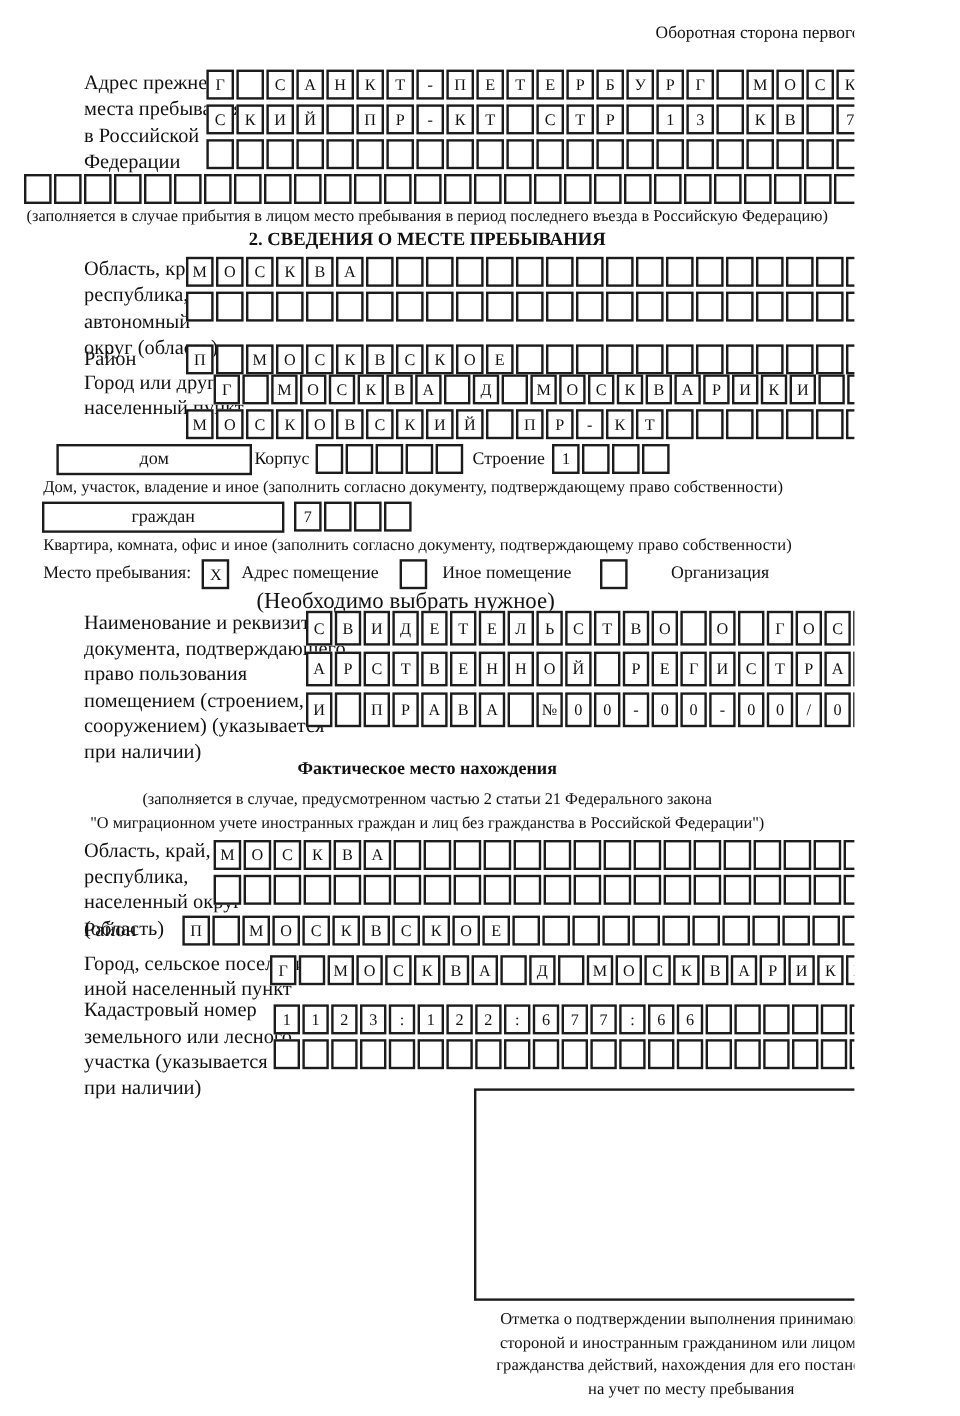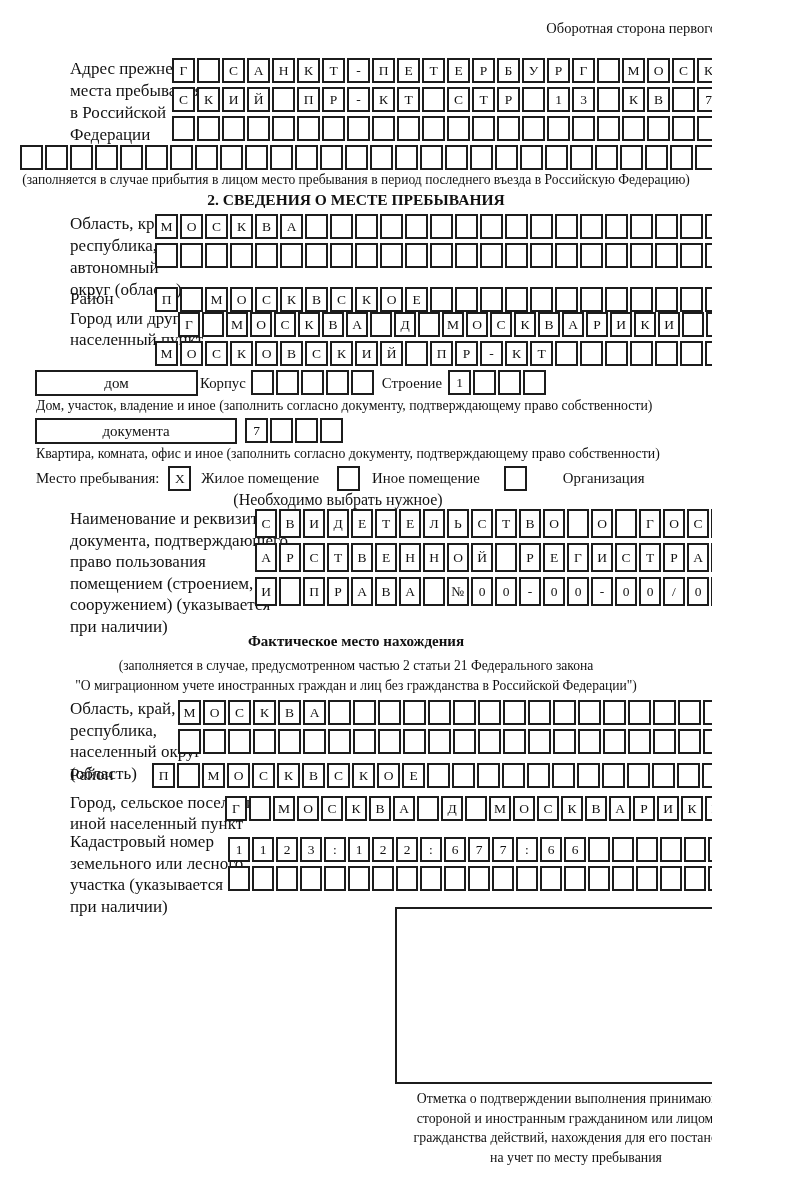--- a/index.html
+++ b/index.html
@@ -59,44 +59,44 @@
   <div class="abs boxrow" style="left:155px;top:287px;"><span class="cb">П</span><span class="cb"></span><span class="cb">М</span><span class="cb">О</span><span class="cb">С</span><span class="cb">К</span><span class="cb">В</span><span class="cb">С</span><span class="cb">К</span><span class="cb">О</span><span class="cb">Е</span><span class="cb"></span><span class="cb"></span><span class="cb"></span><span class="cb"></span><span class="cb"></span><span class="cb"></span><span class="cb"></span><span class="cb"></span><span class="cb"></span><span class="cb"></span><span class="cb"></span><span class="cb"></span><span class="cb"></span></div>
 
   <div class="abs lbl" style="left:70px;top:308px;line-height:21px;">Город или другой
 населенный пункт</div>
   <div class="abs boxrow" style="left:178px;top:312px;"><span class="cb cb24">Г</span><span class="cb cb24"></span><span class="cb cb24">М</span><span class="cb cb24">О</span><span class="cb cb24">С</span><span class="cb cb24">К</span><span class="cb cb24">В</span><span class="cb cb24">А</span><span class="cb cb24"></span><span class="cb cb24">Д</span><span class="cb cb24"></span><span class="cb cb24">М</span><span class="cb cb24">О</span><span class="cb cb24">С</span><span class="cb cb24">К</span><span class="cb cb24">В</span><span class="cb cb24">А</span><span class="cb cb24">Р</span><span class="cb cb24">И</span><span class="cb cb24">К</span><span class="cb cb24">И</span><span class="cb cb24"></span><span class="cb cb24"></span><span class="cb cb24"></span></div>
 
   <div class="abs lbl" style="left:70px;top:342px;margin-top:34px;">Улица</div>
   <div class="abs boxrow" style="left:155px;top:341px;"><span class="cb">М</span><span class="cb">О</span><span class="cb">С</span><span class="cb">К</span><span class="cb">О</span><span class="cb">В</span><span class="cb">С</span><span class="cb">К</span><span class="cb">И</span><span class="cb">Й</span><span class="cb"></span><span class="cb">П</span><span class="cb">Р</span><span class="cb">-</span><span class="cb">К</span><span class="cb">Т</span><span class="cb"></span><span class="cb"></span><span class="cb"></span><span class="cb"></span><span class="cb"></span><span class="cb"></span><span class="cb"></span><span class="cb"></span></div>
 
   <div class="abs flexrow" style="left:35px;top:370px;">
-    <span class="widebox" style="width:163px;">дом</span>
+    <span class="widebox" style="width:163px;margin-left:12px;">дом</span>
     <span class="inlbl" style="margin-left:2px;">Корпус</span>
     <span class="boxrow" style="margin-left:5px;"><span class="cb"></span><span class="cb"></span><span class="cb"></span><span class="cb"></span><span class="cb"></span></span>
     <span class="inlbl" style="margin-left:6px;">Строение</span>
     <span class="boxrow" style="margin-left:6px;"><span class="cb">1</span><span class="cb"></span><span class="cb"></span><span class="cb"></span></span>
   </div>
   <div class="abs note" style="left:36px;top:398px;font-size:13.8px;">Дом, участок, владение и иное (заполнить согласно документу, подтверждающему право собственности)</div>
 
   <div class="abs flexrow" style="left:35px;top:418px;">
-    <span class="widebox" style="width:202px;">документа</span>
+    <span class="widebox" style="width:202px;">граждан</span>
     <span class="boxrow" style="margin-left:8px;"><span class="cb">7</span><span class="cb"></span><span class="cb"></span><span class="cb"></span></span>
   </div>
   <div class="abs note" style="left:36px;top:446px;font-size:13.8px;">Квартира, комната, офис и иное (заполнить согласно документу, подтверждающему право собственности)</div>
 
   <div class="abs flexrow" style="left:36px;top:466px;">
     <span class="inlbl" style="line-height:25px;">Место пребывания:</span>
     <span class="cb" style="margin-left:9px;">X</span>
-    <span class="inlbl" style="margin-left:8px;line-height:25px;">Жилое помещение</span>
+    <span class="inlbl" style="margin-left:8px;line-height:25px;">Адрес помещение</span>
     <span class="cb" style="margin-left:18px;"></span>
     <span class="inlbl" style="margin-left:10px;line-height:25px;">Иное помещение</span>
     <span class="cb" style="margin-left:24px;"></span>
     <span class="inlbl" style="margin-left:34px;line-height:25px;">Организация</span>
   </div>
-  <div class="abs note" style="left:0;top:491px;width:676px;font-size:16px;">(Необходимо выбрать нужное)</div>
+  <div class="abs note" style="left:0;top:491px;width:676px;font-size:19px;">(Необходимо выбрать нужное)</div>
 
   <div class="abs lbl" style="left:70px;top:508px;line-height:21.5px;">Наименование и реквизиты
 документа, подтверждающего
 право пользования
 помещением (строением,
 сооружением) (указывается
 при наличии)</div>
   <div class="abs boxrow" style="left:255px;top:509px;"><span class="cb cbdoc">С</span><span class="cb cbdoc">В</span><span class="cb cbdoc">И</span><span class="cb cbdoc">Д</span><span class="cb cbdoc">Е</span><span class="cb cbdoc">Т</span><span class="cb cbdoc">Е</span><span class="cb cbdoc">Л</span><span class="cb cbdoc">Ь</span><span class="cb cbdoc">С</span><span class="cb cbdoc">Т</span><span class="cb cbdoc">В</span><span class="cb cbdoc">О</span><span class="cb cbdoc"></span><span class="cb cbdoc">О</span><span class="cb cbdoc"></span><span class="cb cbdoc">Г</span><span class="cb cbdoc">О</span><span class="cb cbdoc">С</span><span class="cb cbdoc">У</span><span class="cb cbdoc">Д</span></div>
   <div class="abs boxrow" style="left:255px;top:543px;"><span class="cb cbdoc">А</span><span class="cb cbdoc">Р</span><span class="cb cbdoc">С</span><span class="cb cbdoc">Т</span><span class="cb cbdoc">В</span><span class="cb cbdoc">Е</span><span class="cb cbdoc">Н</span><span class="cb cbdoc">Н</span><span class="cb cbdoc">О</span><span class="cb cbdoc">Й</span><span class="cb cbdoc"></span><span class="cb cbdoc">Р</span><span class="cb cbdoc">Е</span><span class="cb cbdoc">Г</span><span class="cb cbdoc">И</span><span class="cb cbdoc">С</span><span class="cb cbdoc">Т</span><span class="cb cbdoc">Р</span><span class="cb cbdoc">А</span><span class="cb cbdoc">Ц</span><span class="cb cbdoc">И</span></div>
   <div class="abs boxrow" style="left:255px;top:577px;"><span class="cb cbdoc">И</span><span class="cb cbdoc"></span><span class="cb cbdoc">П</span><span class="cb cbdoc">Р</span><span class="cb cbdoc">А</span><span class="cb cbdoc">В</span><span class="cb cbdoc">А</span><span class="cb cbdoc"></span><span class="cb cbdoc">№</span><span class="cb cbdoc">0</span><span class="cb cbdoc">0</span><span class="cb cbdoc">-</span><span class="cb cbdoc">0</span><span class="cb cbdoc">0</span><span class="cb cbdoc">-</span><span class="cb cbdoc">0</span><span class="cb cbdoc">0</span><span class="cb cbdoc">/</span><span class="cb cbdoc">0</span><span class="cb cbdoc">0</span><span class="cb cbdoc">0</span></div>

